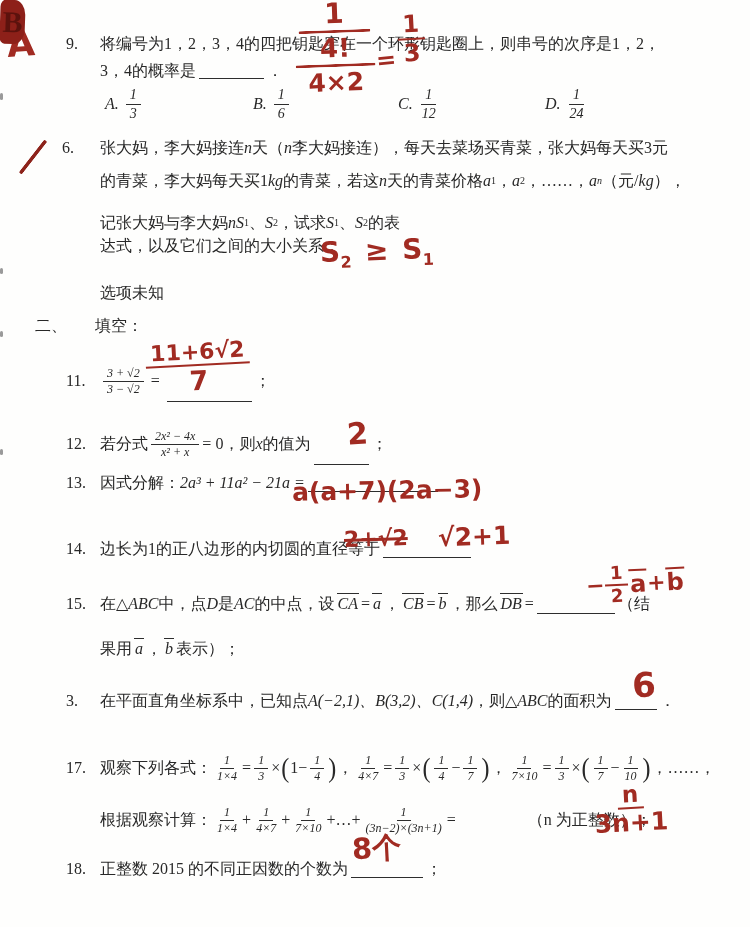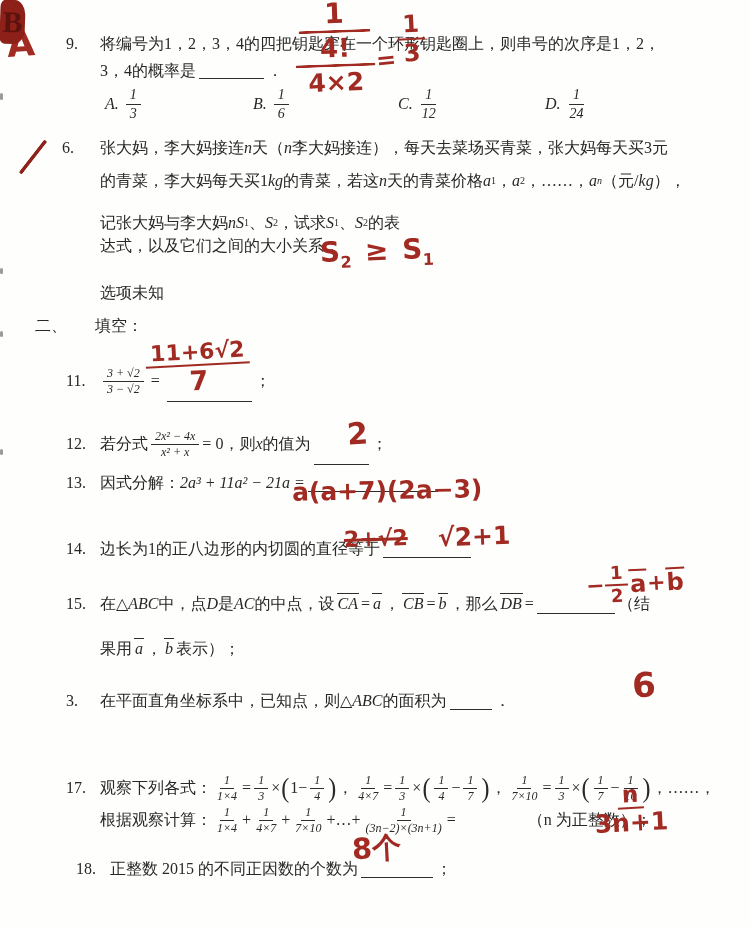--- a/index.html
+++ b/index.html
@@ -185,28 +185,29 @@
     <span>果用 </span>
       <span class="vec">a</span>
       <span>，</span>
       <span class="vec">b</span>
       <span> 表示）；</span>
   </div>
 
   <div class="pline" style="top:690px;left:66px;height:22px">
     <span class="qnum">3.</span>
     <span>在平面直角坐标系中，已知点 </span>
+    <span class="it">A(−2,1)、B(3,2)、C(1,4)</span>
     <span>，则△</span>
       <span class="it">ABC</span>
       <span> 的面积为</span>
     <span class="blank" style="width:42px"></span>
     <span>．</span>
   </div>
 
-  <div class="pline" style="top:764px;left:66px;height:48px">
+  <div class="pline" style="top:744px;left:66px;height:48px">
     <span class="qnum">17.</span>
     <span>观察下列各式：</span>
     <span class="frac">
         <span class="fn">1</span>
         <span class="fd">1×4</span>
       </span>
     <span>=</span>
     <span class="frac">
         <span class="fn">1</span>
         <span class="fd">3</span>
@@ -284,21 +285,21 @@
     <span>+…+</span>
     <span class="frac">
         <span class="fn">1</span>
         <span class="fd">(3n−2)×(3n+1)</span>
       </span>
     <span>=</span>
     <span class="gap" style="width:72px"></span>
     <span>（n 为正整数）；</span>
   </div>
 
-  <div class="pline" style="top:858px;left:76px;height:22px">
+  <div class="pline" style="top:858px;left:66px;height:22px">
     <span class="qnum">18.</span>
     <span>正整数 2015 的不同正因数的个数为</span>
     <span class="blank" style="width:72px"></span>
     <span>；</span>
   </div>
 
   <span class="ink" style="top:26px;left:7px;font-size:36px;font-weight:700;transform:rotate(-4deg)">A</span>
   <span class="blob">B</span>
 
   <div class="ink" style="top:0;left:295px;display:flex;flex-direction:column;align-items:center;transform:rotate(-2deg)">

